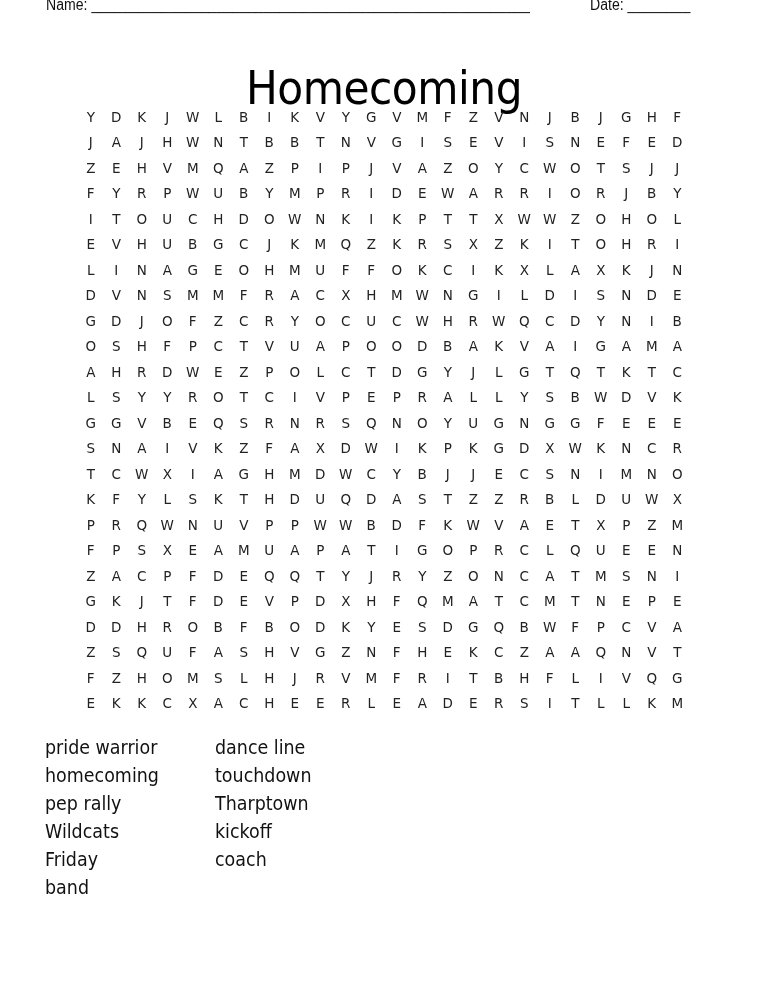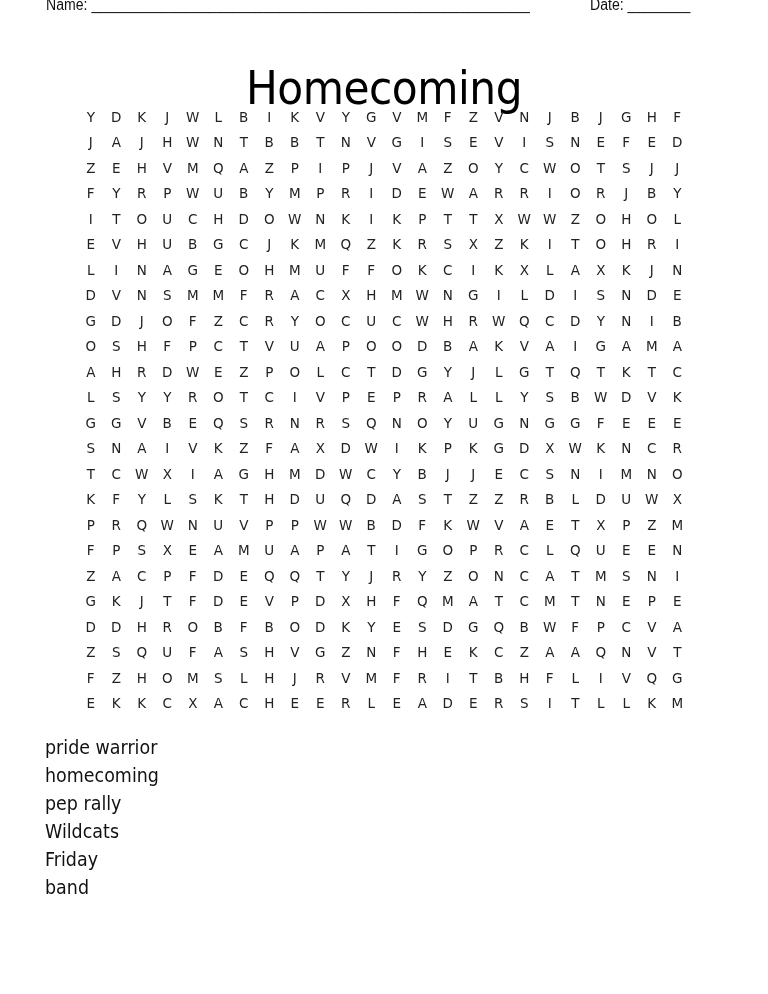--- a/index.html
+++ b/index.html
@@ -677,13 +677,20 @@
 
 <div class="words" id="words">
     <div class="col">
       <div class="word">pride warrior</div>
       <div class="word">homecoming</div>
       <div class="word">pep rally</div>
       <div class="word">Wildcats</div>
       <div class="word">Friday</div>
       <div class="word">band</div>
     </div>
+    <div class="col">
+      <div class="word">dance line</div>
+      <div class="word">touchdown</div>
+      <div class="word">Tharptown</div>
+      <div class="word">kickoff</div>
+      <div class="word">coach</div>
+    </div>
   </div>
 
 </body></html>

